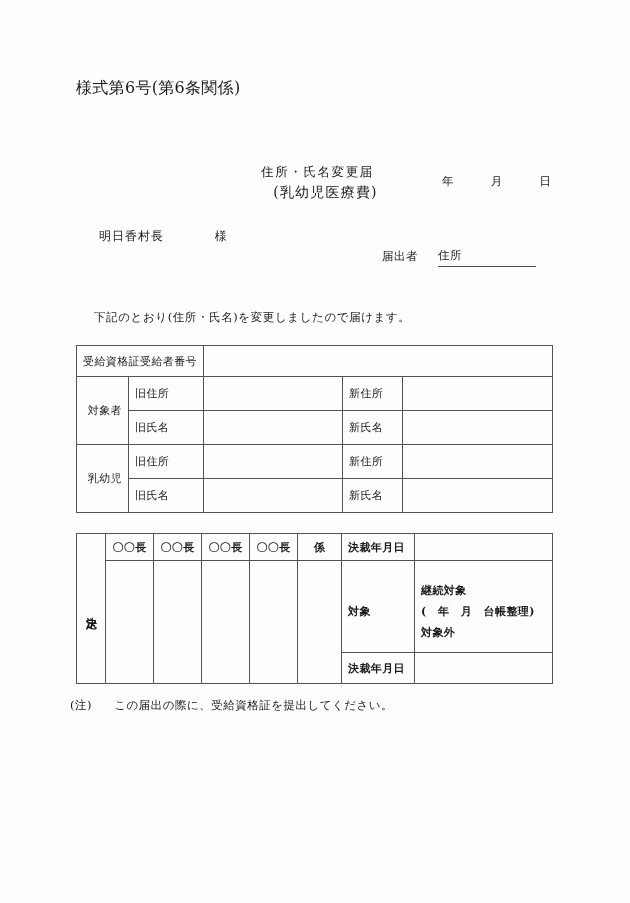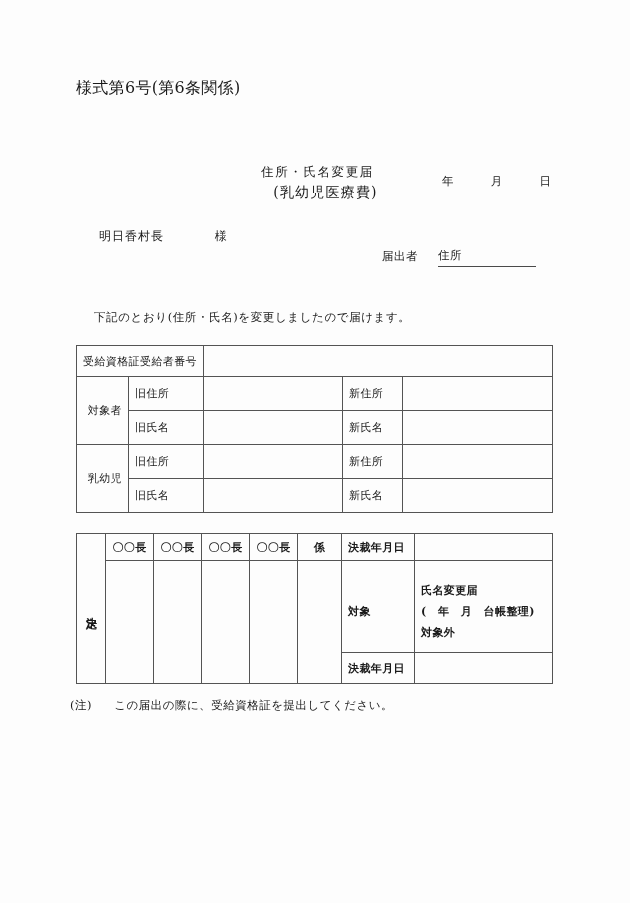--- a/index.html
+++ b/index.html
@@ -286,21 +286,21 @@
       </tr>
 
       <tr>
         <td class="sign-cell c-blank" rowspan="2"></td>
         <td class="sign-cell c-blank" rowspan="2"></td>
         <td class="sign-cell c-blank" rowspan="2"></td>
         <td class="sign-cell c-blank" rowspan="2"></td>
         <td class="sign-cell c-blank" rowspan="2"></td>
         <td class="obj-cell obj-label">対象</td>
         <td class="obj-cell">
-          <div class="obj-line">氏名変更届</div>
+          <div class="obj-line">継続対象</div>
           <div class="obj-line">(　年　月　台帳整理)</div>
           <div class="obj-line">対象外</div>
         </td>
       </tr>
 
       <tr>
         <td class="ledger-cell">決裁年月日</td>
         <td class="ledger-cell c-blank"></td>
       </tr>
     </tbody>

